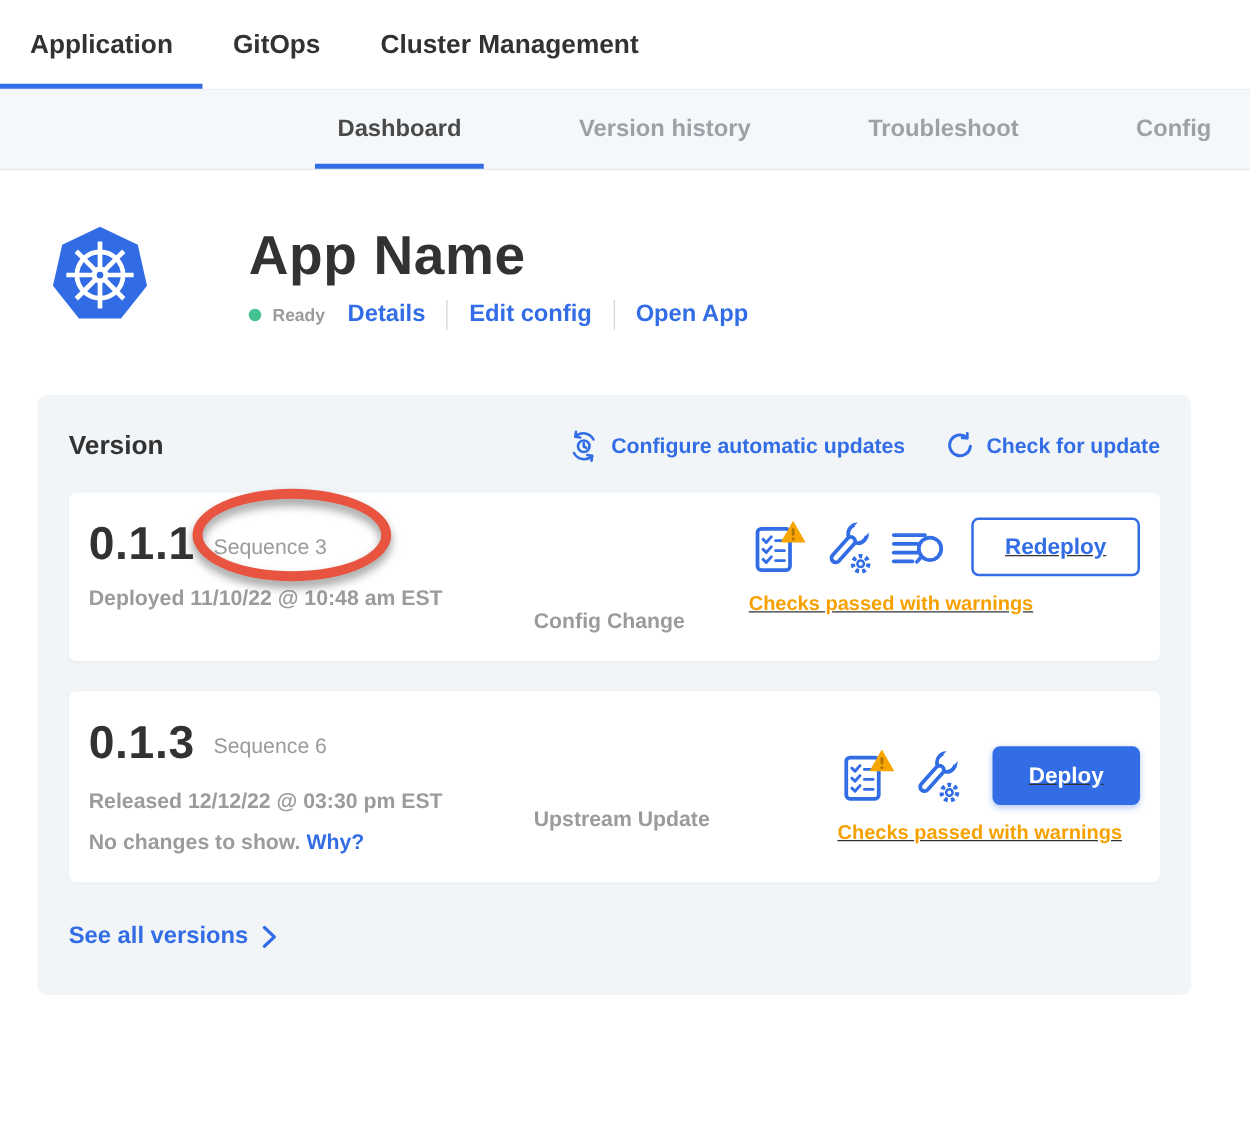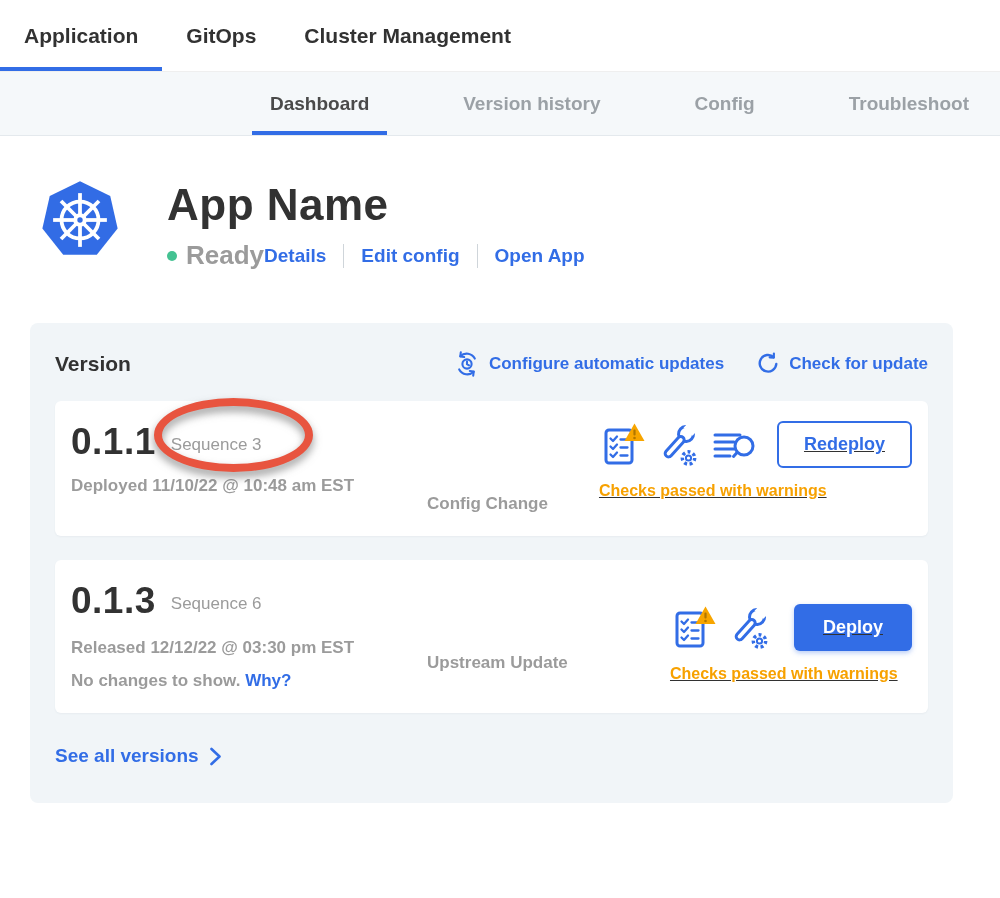--- a/index.html
+++ b/index.html
@@ -14,27 +14,27 @@
   .top-tab { display:flex; align-items:center; padding:0 24px; font-size:21px; font-weight:bold; color:#323232; position:relative; cursor:pointer; }
   .top-tab.active::after { content:""; position:absolute; left:0; right:0; bottom:0; height:4px; background:#326de6; }
 
   
   .sub-nav { height:64px; background:#f5f8fa; display:flex; align-items:stretch; padding-left:252px; border-bottom:1px solid #e4e9ed; white-space:nowrap; }
   .sub-tab { display:flex; align-items:center; padding:0 18px; margin-right:58px; font-size:19px; font-weight:bold; color:#9ba1a6; position:relative; cursor:pointer; }
   .sub-tab.active { color:#4a4a4a; }
   .sub-tab.active::after { content:""; position:absolute; left:0; right:0; bottom:0; height:4px; background:#326de6; }
 
   
-  .app-header { display:flex; align-items:flex-start; padding:40px 0 0 38px; }
+  .app-header { display:flex; align-items:flex-start; padding:40px 0 0 38px;gap:32px; }
   .k8s-logo { width:84px; height:88px; flex:none; }
   .app-head-text { margin-left:45px; padding-top:4px; }
   .app-title { font-size:44px; font-weight:bold; color:#323232; letter-spacing:.5px; }
   .app-meta { display:flex; align-items:center; margin-top:10px; }
   .status-dot { width:10px; height:10px; border-radius:50%; background:#44c292; margin-right:9px; }
-  .status-text { font-size:26px; font-weight:bold; color:#9b9b9b; }
+  .status-text { font-size:14px; font-weight:bold; color:#9b9b9b; margin-right:18px; }
   .meta-link { font-size:19px; font-weight:bold; color:#326de6; cursor:pointer; text-decoration:none; }
   .meta-sep { width:1px; height:24px; background:#cfd5da; margin:0 17px; }
 
   
   .version-panel { margin:52px 47px 0 30px; background:#f1f5f8; border-radius:8px; padding:28px 25px 36px 25px; position:relative; }
   .panel-head { display:flex; align-items:center; }
   .panel-title { font-size:21px; font-weight:bold; color:#323232; }
   .panel-actions { margin-left:auto; display:flex; align-items:center; gap:32px; }
   .panel-link { display:flex; align-items:center; gap:9px; color:#326de6; font-size:17px; font-weight:bold; cursor:pointer; }
 
@@ -85,24 +85,24 @@
 </div>
 
 <div class="sub-nav">
   <div class="sub-tab active">
       <span>Dashboard</span>
     </div>
   <div class="sub-tab">
       <span>Version history</span>
     </div>
   <div class="sub-tab">
+      <span>Troubleshoot</span>
+    </div>
+  <div class="sub-tab">
       <span>Config</span>
-    </div>
-  <div class="sub-tab">
-      <span>Troubleshoot</span>
     </div>
 </div>
 
 <div class="app-header">
   <svg class="k8s-logo" viewBox="0 0 100 100">
     <polygon points="50,4 14,21.3 5.2,60.2 30,91.4 70,91.4 94.8,60.2 86,21.3" fill="#326ce5"></polygon>
     <g stroke="#ffffff" stroke-width="4.5" fill="none">
       <circle cx="50" cy="50" r="22"></circle>
       <line x1="50" y1="50" x2="50" y2="18"></line>
       <line x1="50" y1="50" x2="50" y2="82"></line>

